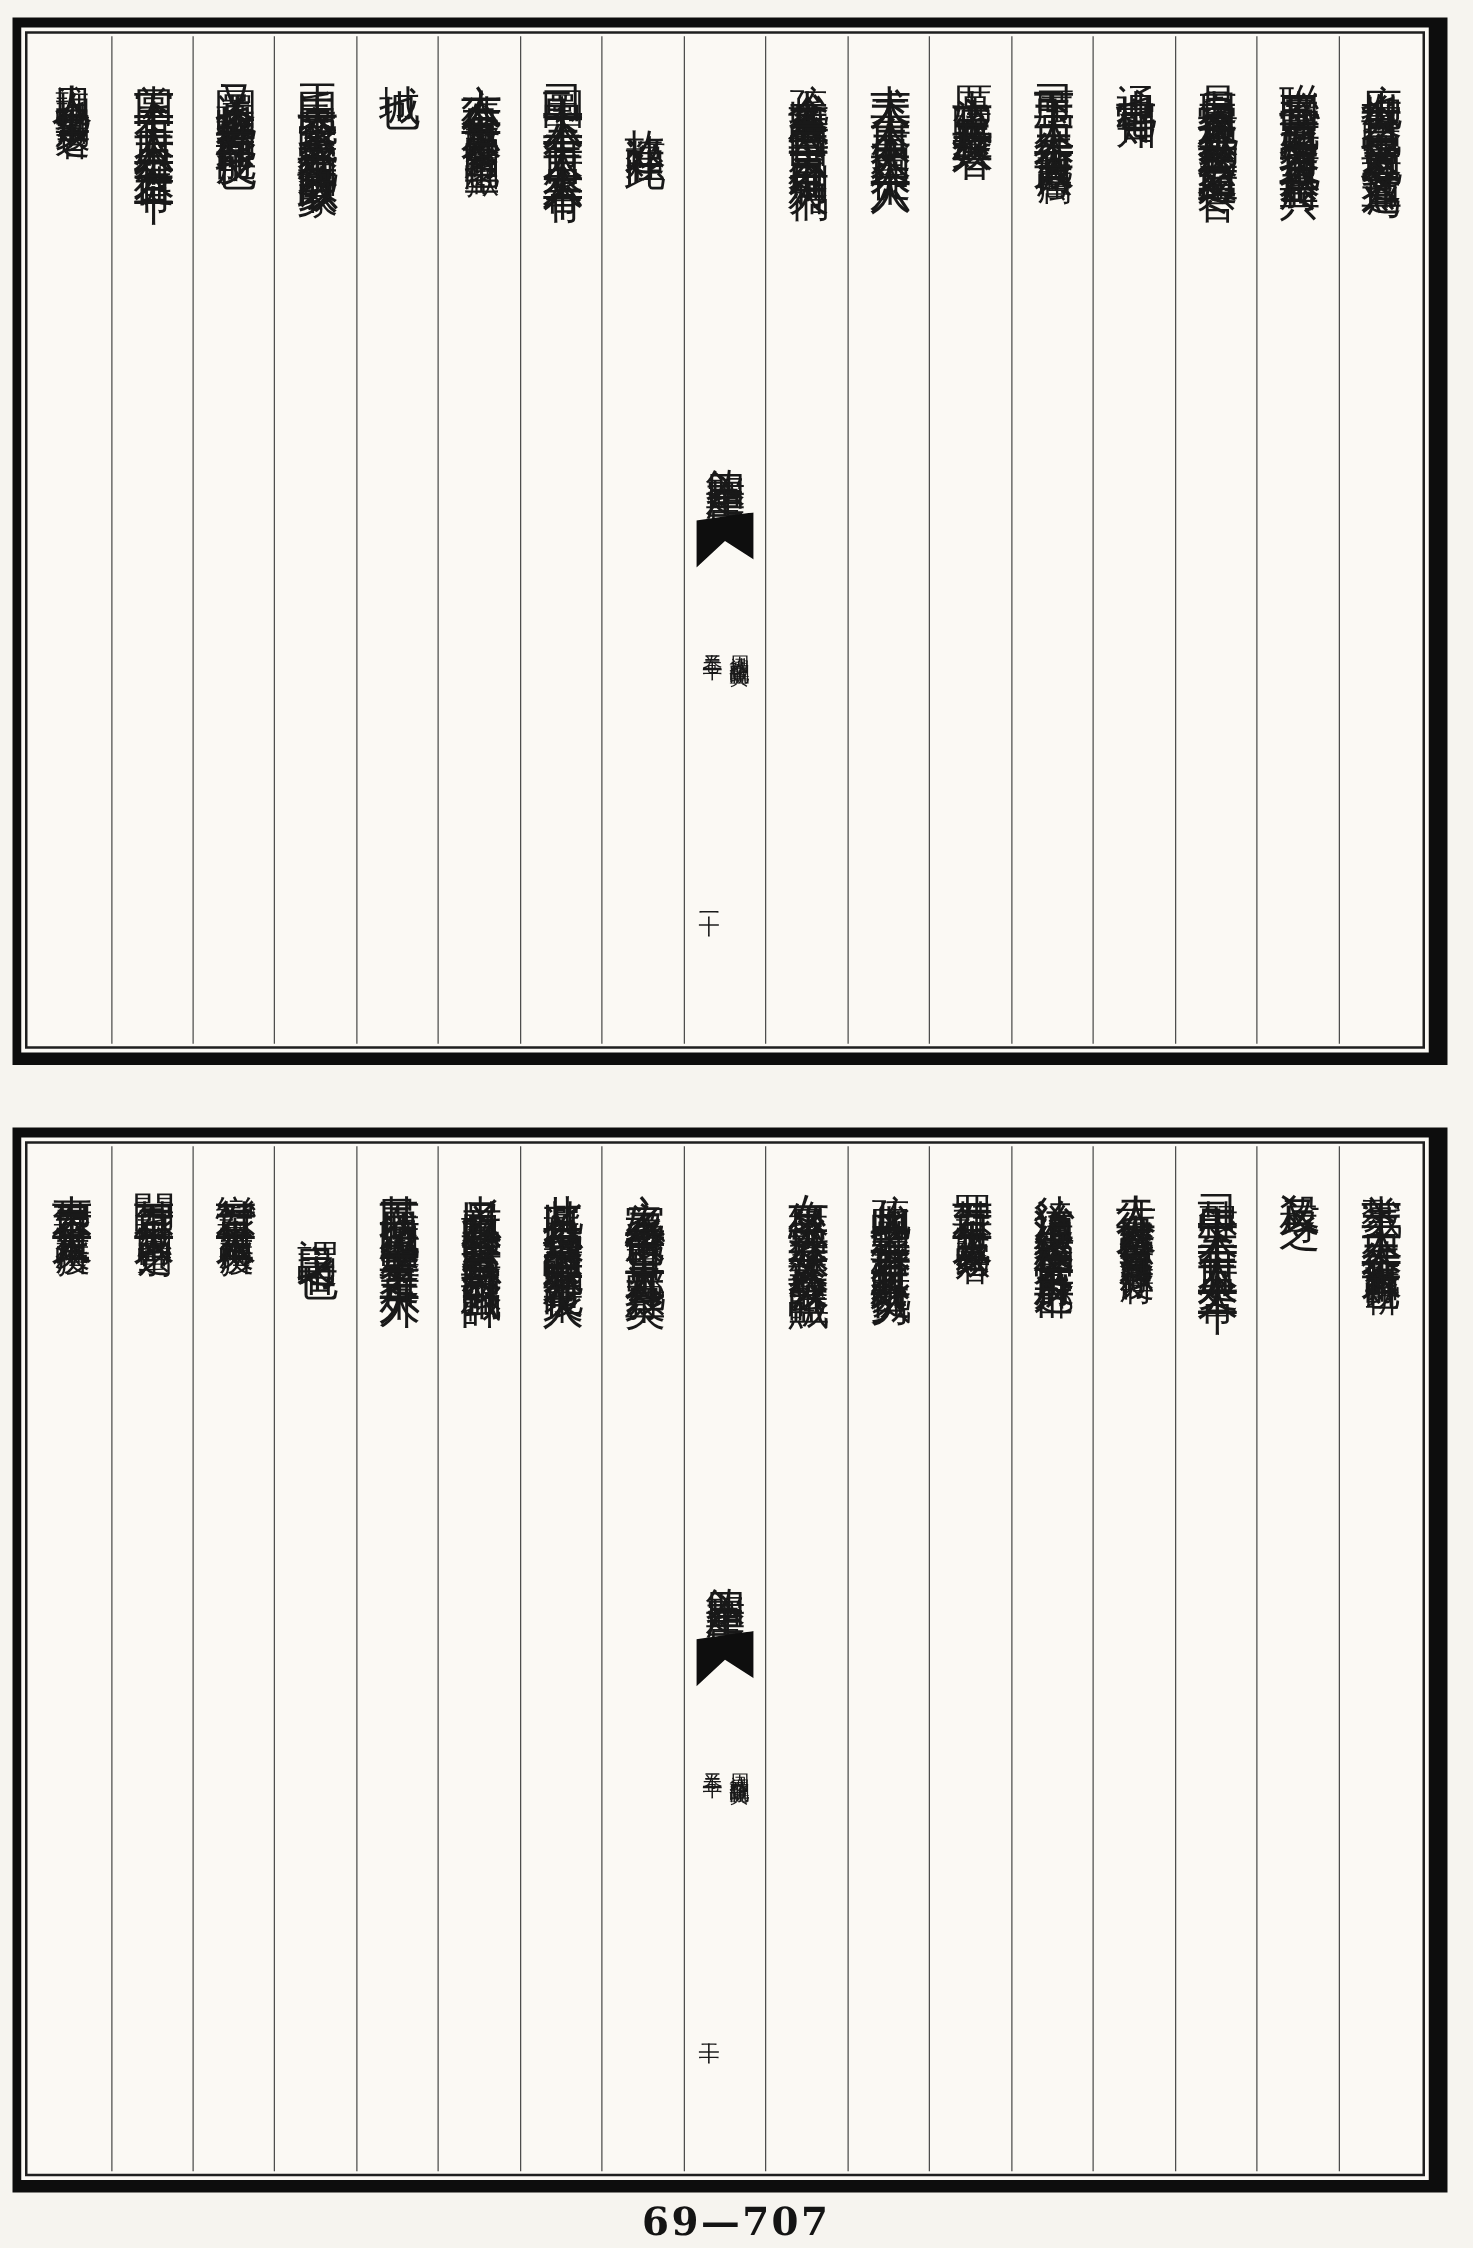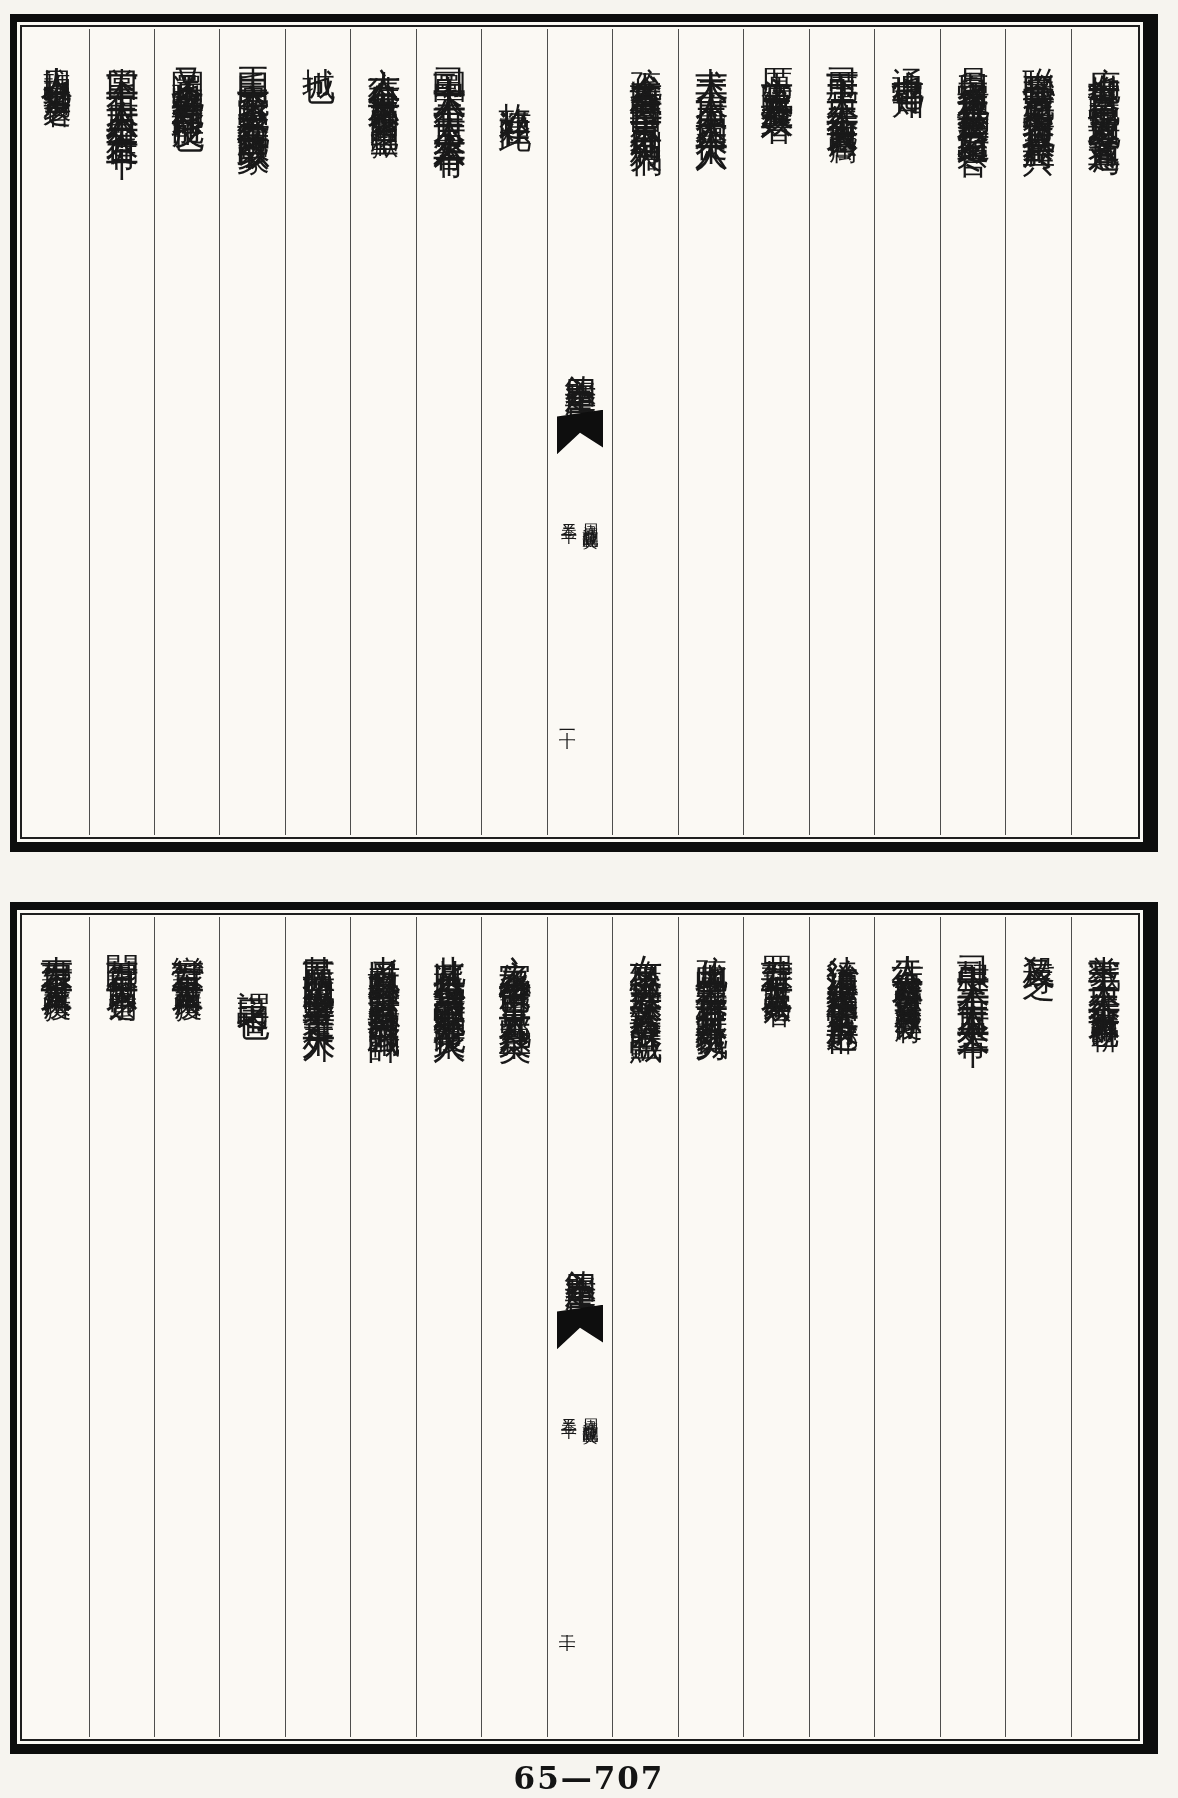--- a/index.html
+++ b/index.html
@@ -228,13 +228,13 @@
       </div>
       <div class="col">
         <div class="vtext">閩隸百有二十人<span class="note">註閩南蠻之別</span></div>
       </div>
       <div class="col">
         <div class="vtext">夷隸百有二十人<span class="note">註征東夷所獲</span></div>
       </div>
     </div>
 </div>
 
-<div class="page-number">65—707</div>
+<div class="page-number">69—707</div>
 
 </body></html>

